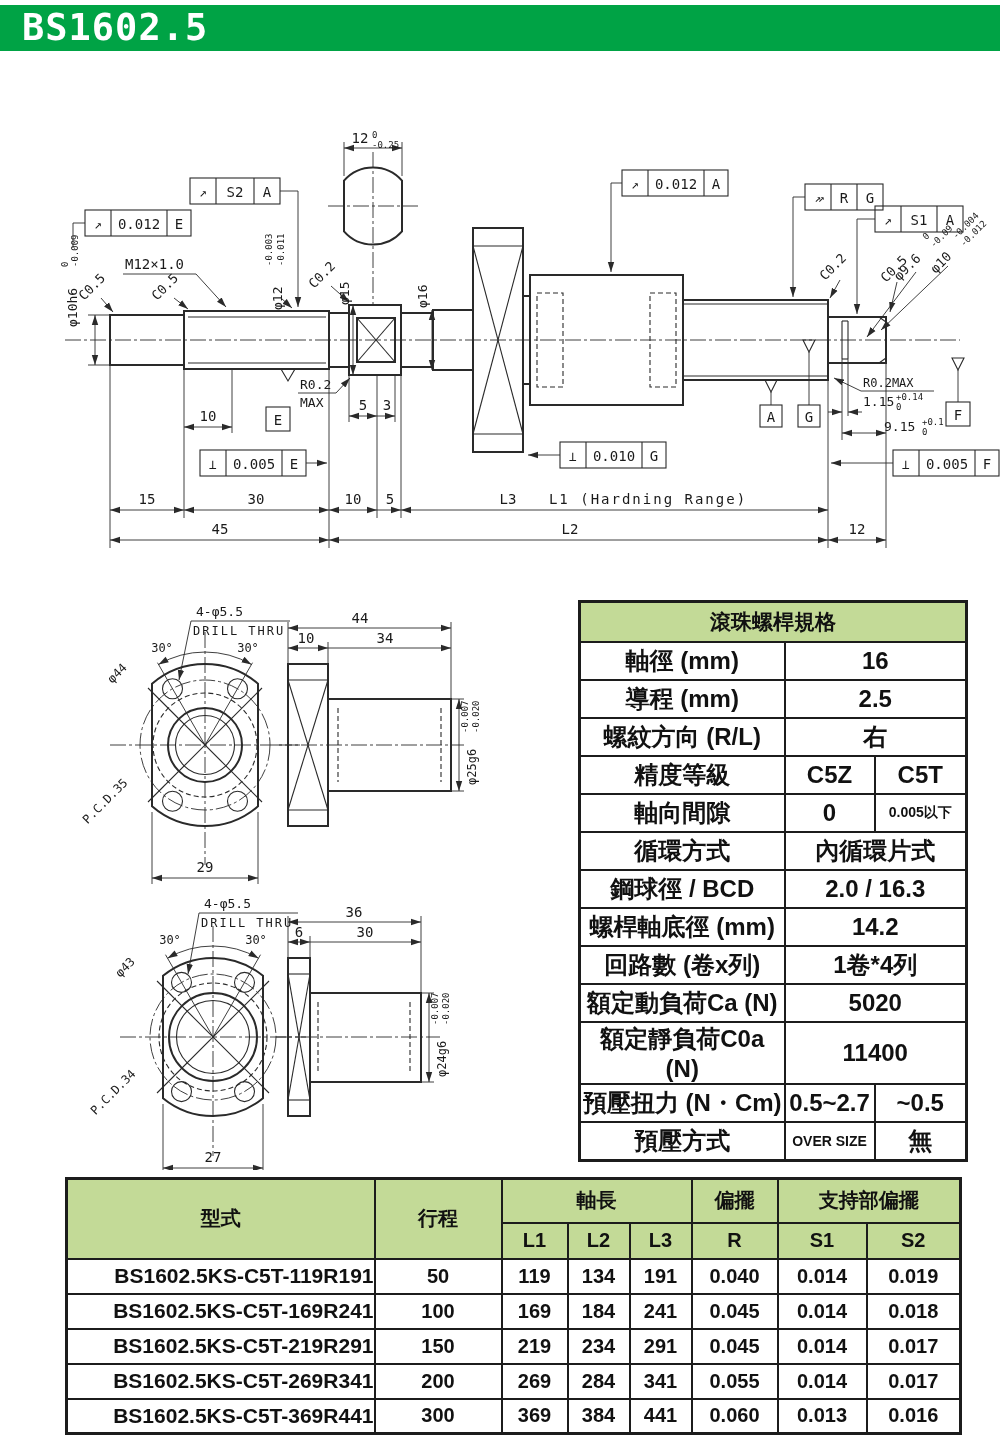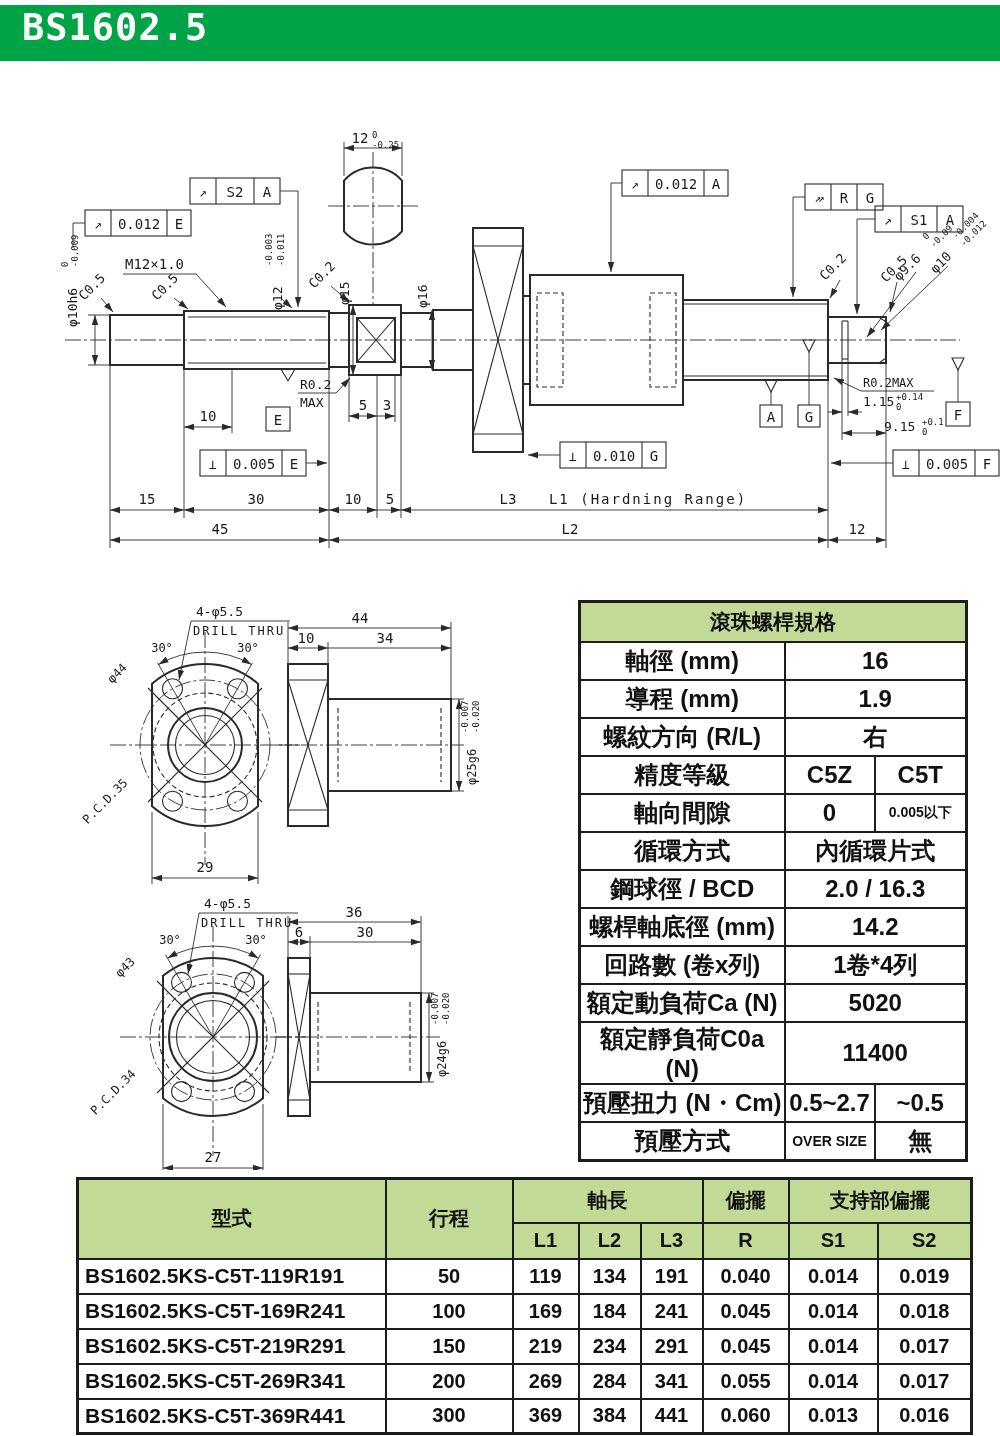--- a/index.html
+++ b/index.html
@@ -1,38 +1,38 @@
 <!DOCTYPE html>
 <html style="--green: #00a345; --ltgreen: #c3da97;"><head>
 <meta charset="utf-8">
 <style>
   html,body{margin:0;padding:0;background:#ffffff;}
   body{width:1000px;height:1436px;position:relative;font-family:"Liberation Sans",sans-serif;color:#111;}
-  .banner{position:absolute;left:0;top:5px;width:1000px;height:56px;background:var(--green,#00a345);}
+  .banner{position:absolute;left:0;top:5px;width:1000px;height:46px;background:var(--green,#00a345);}
   .banner .title{display:block;padding-left:22px;line-height:46px;color:#fff;font-family:"DejaVu Sans Mono",monospace;
     font-weight:bold;font-size:37px;letter-spacing:1px;}
   svg text{font-family:"DejaVu Sans Mono",monospace;fill:#1a1a1a;}
   .t14{font-size:14px}.t13{font-size:13px}.t12{font-size:12px}.t11{font-size:11px}.t9{font-size:9px}
   .anc{text-anchor:middle}
   .part{stroke:#2a2a2a;stroke-width:2;fill:none}
   .thin{stroke:#2a2a2a;stroke-width:1.1;fill:none}
   .dim{stroke:#2a2a2a;stroke-width:0.9;fill:none}
   .dash{stroke-dasharray:5 3}
   .cl{stroke-dasharray:16 3 3 3;stroke-width:0.9}
   table{border-collapse:collapse;table-layout:fixed;}
   .spec{position:absolute;left:578px;top:600px;width:387px;}
   .spec td{border:2px solid #1c1c1c;text-align:center;font-weight:bold;font-size:24px;height:36px;padding:0;}
   .spec .hd{background:var(--ltgreen,#c3da97);font-size:21px;height:38px;}
   .spec .sm{font-size:14px;}
   .spec table{border:3px solid #1c1c1c;width:100%;}
-  .models{position:absolute;left:76px;top:1177px;width:783px;}
+  .models{position:absolute;left:65px;top:1177px;width:783px;}
   .models table{border:3px solid #1c1c1c;width:100%;}
   .models td,.models th{border:2px solid #1c1c1c;text-align:center;font-weight:bold;font-size:20px;padding:0;}
   .models th{background:var(--ltgreen,#c3da97);font-weight:bold;}
-  .models .model{text-align:left;padding-left:6px;font-size:21px;}
+  .models .model{text-align:right;padding-left:6px;font-size:21px;}
   .models tr{height:35px;}
   .models tr.h1{height:44px;} .models tr.h2{height:36px;}
 </style>
 </head>
 <body>
 
 <div class="banner">
   <span class="title">BS1602.5</span>
 </div>
 
@@ -464,21 +464,21 @@
     <tbody>
         <tr>
           <td colspan="3" class="hd">滾珠螺桿規格</td>
         </tr>
     <tr>
           <td>軸徑 (mm)</td>
           <td colspan="2">16</td>
         </tr>
     <tr>
           <td>導程 (mm)</td>
-          <td colspan="2">1.9</td>
+          <td colspan="2">2.5</td>
         </tr>
     <tr>
           <td>螺紋方向 (R/L)</td>
           <td colspan="2">右</td>
         </tr>
     <tr>
           <td>精度等級</td>
           <td>C5Z</td>
           <td>C5T</td>
         </tr>

